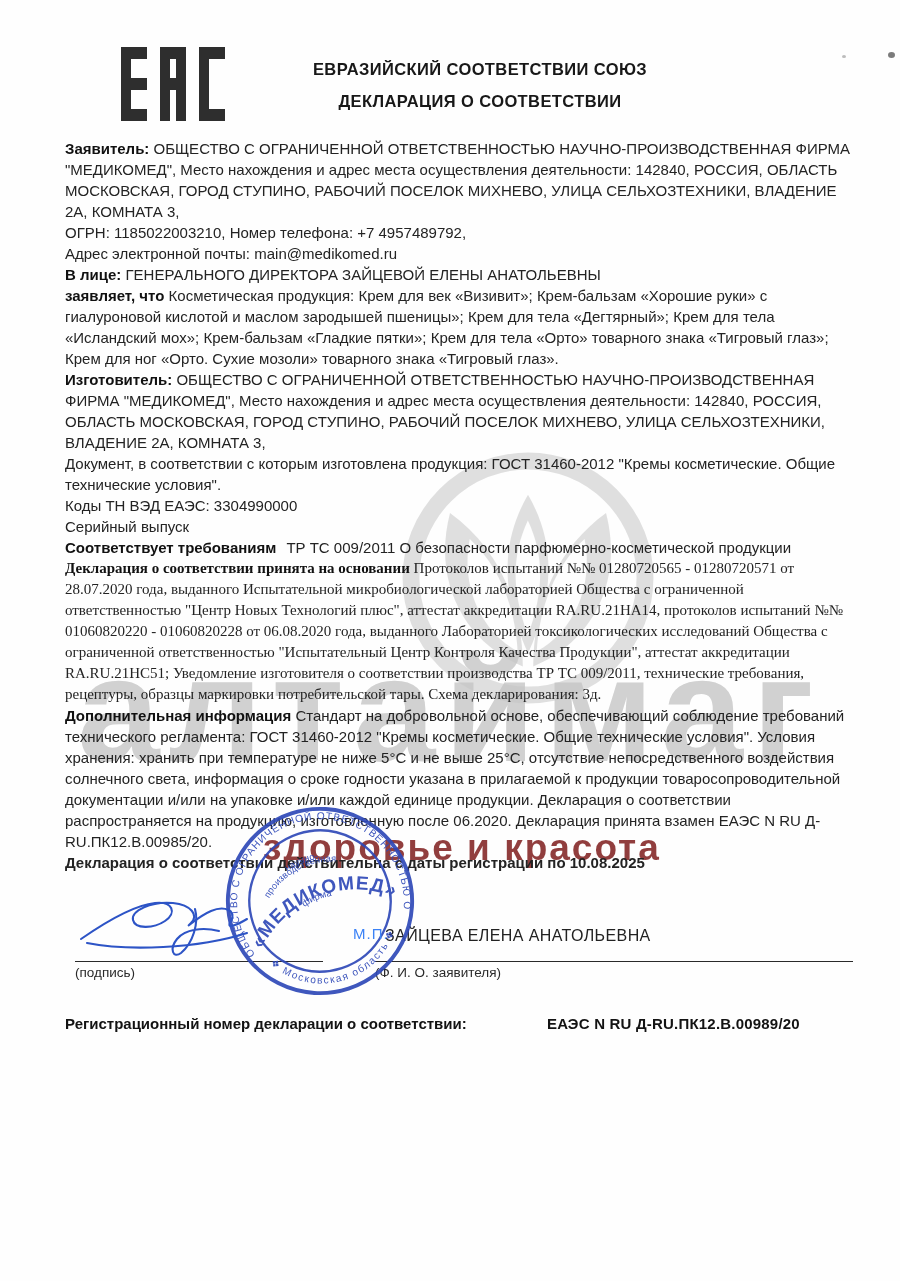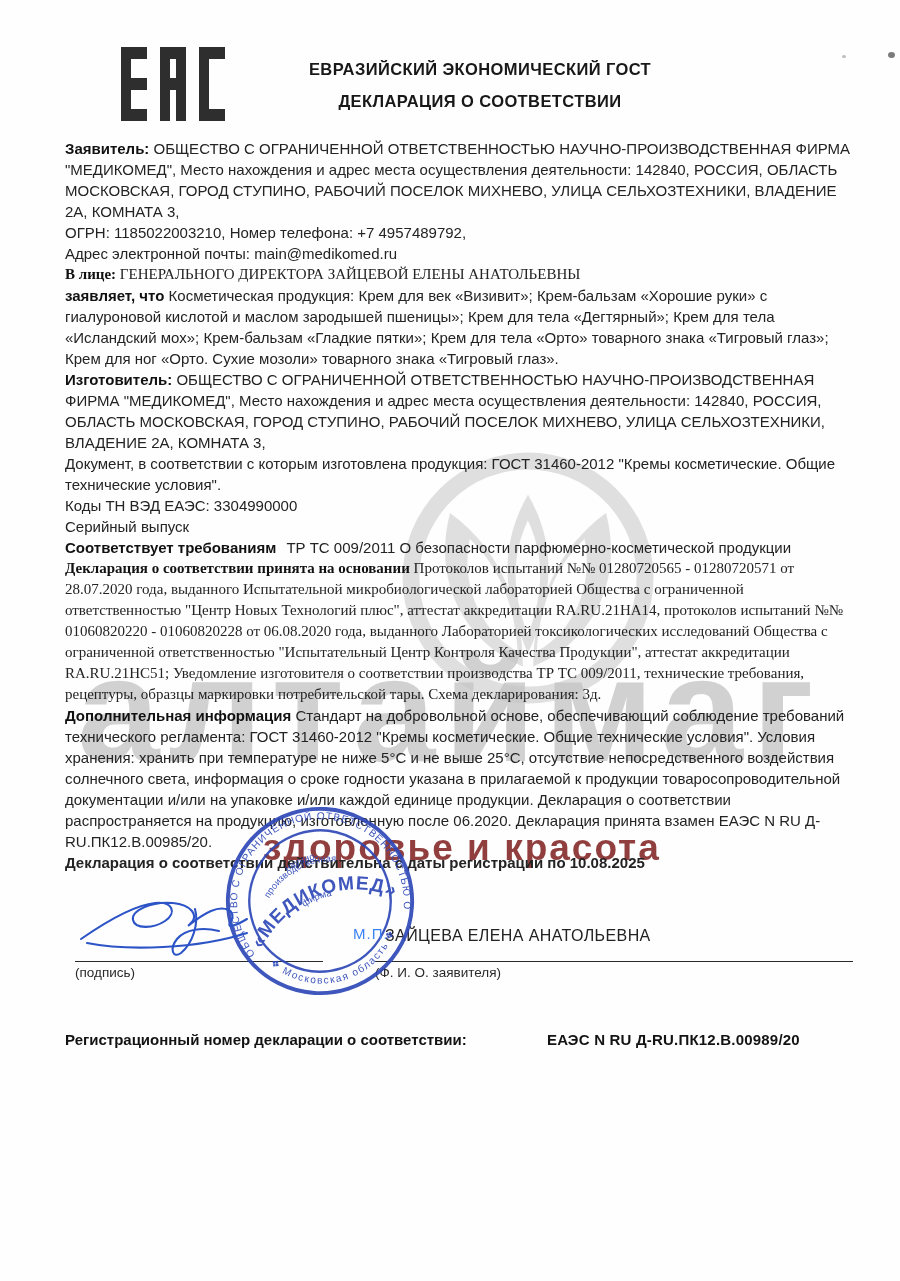--- a/index.html
+++ b/index.html
@@ -29,42 +29,42 @@
   .eac-logo{position:absolute;left:121px;top:47px;}
   .titles{position:absolute;left:160px;top:60px;width:640px;text-align:center;}
   .title-line{font-size:16.5px;font-weight:bold;letter-spacing:.4px;color:#181818;}
   .title-line + .title-line{margin-top:13px;}
   
   .content{position:relative;z-index:1;padding:0 45px 0 65px;}
   p.para{margin:0;font-size:15px;line-height:21px;color:#232323;}
   p.para b{color:#111;}
   .line{display:block;}
   .m-applicant{margin-top:2px;}
-  .m-inperson{margin-top:12px;font-family:Liberation Serif, serif;}
+  .m-inperson{margin-top:12px;}
   .m-declares{margin-top:6px;}
   .m-manufacturer{margin-top:8px;}
   .m-complies{margin-top:15px;}
   .m-complies b{margin-right:10px;}
   .m-basis{margin-top:9px;font-family:Liberation Serif, serif;}
   .m-additional{margin-top:17px;}
   .m-validity{margin-top:18px;font-weight:bold;color:#161616;}
   
   .sig-area{position:relative;height:122px;margin-top:8px;z-index:1;}
   .stamp{position:absolute;left:157px;top:-78px;width:196px;height:196px;z-index:2;opacity:.92;}
   .signature{position:absolute;left:12px;top:6px;width:210px;height:70px;z-index:2;}
   .mp-label{position:absolute;left:288px;top:44px;font-size:15px;letter-spacing:1px;color:#3b82f6;z-index:3;}
   .signer-name{position:absolute;left:320px;top:46px;font-size:16px;letter-spacing:.4px;color:#222;}
   .sig-line{position:absolute;top:80px;border-bottom:1.6px solid #2a2a2a;}
   .sig-line.left{left:10px;width:248px;}
   .sig-line.right{left:310px;width:478px;}
   .sig-caption{position:absolute;top:84px;font-size:13.5px;color:#2a2a2a;text-align:left;}
   .sig-caption.left{left:10px;width:248px;}
   .sig-caption.right{left:310px;width:478px;}
   
-  .reg-row{display:grid;grid-template-columns:482px 1fr;margin-top:28px;font-size:15px;}
+  .reg-row{display:grid;grid-template-columns:482px 1fr;margin-top:12px;font-size:15px;}
   .reg-row.date{margin-top:31px;}
   .reg-row b{color:#131313;}
   .reg-value{font-weight:bold;color:#131313;letter-spacing:.2px;}
   
   .speck{position:absolute;border-radius:50%;background:#5a5a5a;z-index:1;}
   .speck.s1{left:888px;top:52px;width:7px;height:6px;opacity:.8;}
   .speck.s2{left:842px;top:55px;width:4px;height:3px;opacity:.4;}
 </style>
 </head>
 <body>
@@ -103,21 +103,21 @@
         <rect x="39" y="0" width="10" height="74"></rect>
         <rect x="55" y="0" width="10" height="74"></rect>
         <rect x="45" y="0" width="14" height="12"></rect>
         <rect x="45" y="31" width="14" height="12"></rect>
         <rect x="78" y="0" width="10" height="74"></rect>
         <rect x="88" y="0" width="16" height="12"></rect>
         <rect x="88" y="62" width="16" height="12"></rect>
       </g>
     </svg>
     <div class="titles">
-      <div class="title-line">ЕВРАЗИЙСКИЙ ЭКОНОМИЧЕСКИЙ ГОСТ</div>
+      <div class="title-line">ЕВРАЗИЙСКИЙ СООТВЕТСТВИИ СОЮЗ</div>
       <div class="title-line">ДЕКЛАРАЦИЯ О СООТВЕТСТВИИ</div>
     </div>
   </div>
 
   <div class="content">
 
     <p class="para m-applicant"><b>Заявитель:</b> <span>ОБЩЕСТВО С ОГРАНИЧЕННОЙ ОТВЕТСТВЕННОСТЬЮ НАУЧНО-ПРОИЗВОДСТВЕННАЯ ФИРМА "МЕДИКОМЕД", Место нахождения и адрес места осуществления деятельности: 142840, РОССИЯ, ОБЛАСТЬ МОСКОВСКАЯ, ГОРОД СТУПИНО, РАБОЧИЙ ПОСЕЛОК МИХНЕВО, УЛИЦА СЕЛЬХОЗТЕХНИКИ, ВЛАДЕНИЕ 2А, КОМНАТА 3,</span><span class="line">ОГРН: 1185022003210, Номер телефона: +7 4957489792,</span><span class="line">Адрес электронной почты: main@medikomed.ru</span></p>
 
     <p class="para m-inperson"><b>В лице:</b> <span>ГЕНЕРАЛЬНОГО ДИРЕКТОРА  ЗАЙЦЕВОЙ  ЕЛЕНЫ  АНАТОЛЬЕВНЫ</span></p>
 

